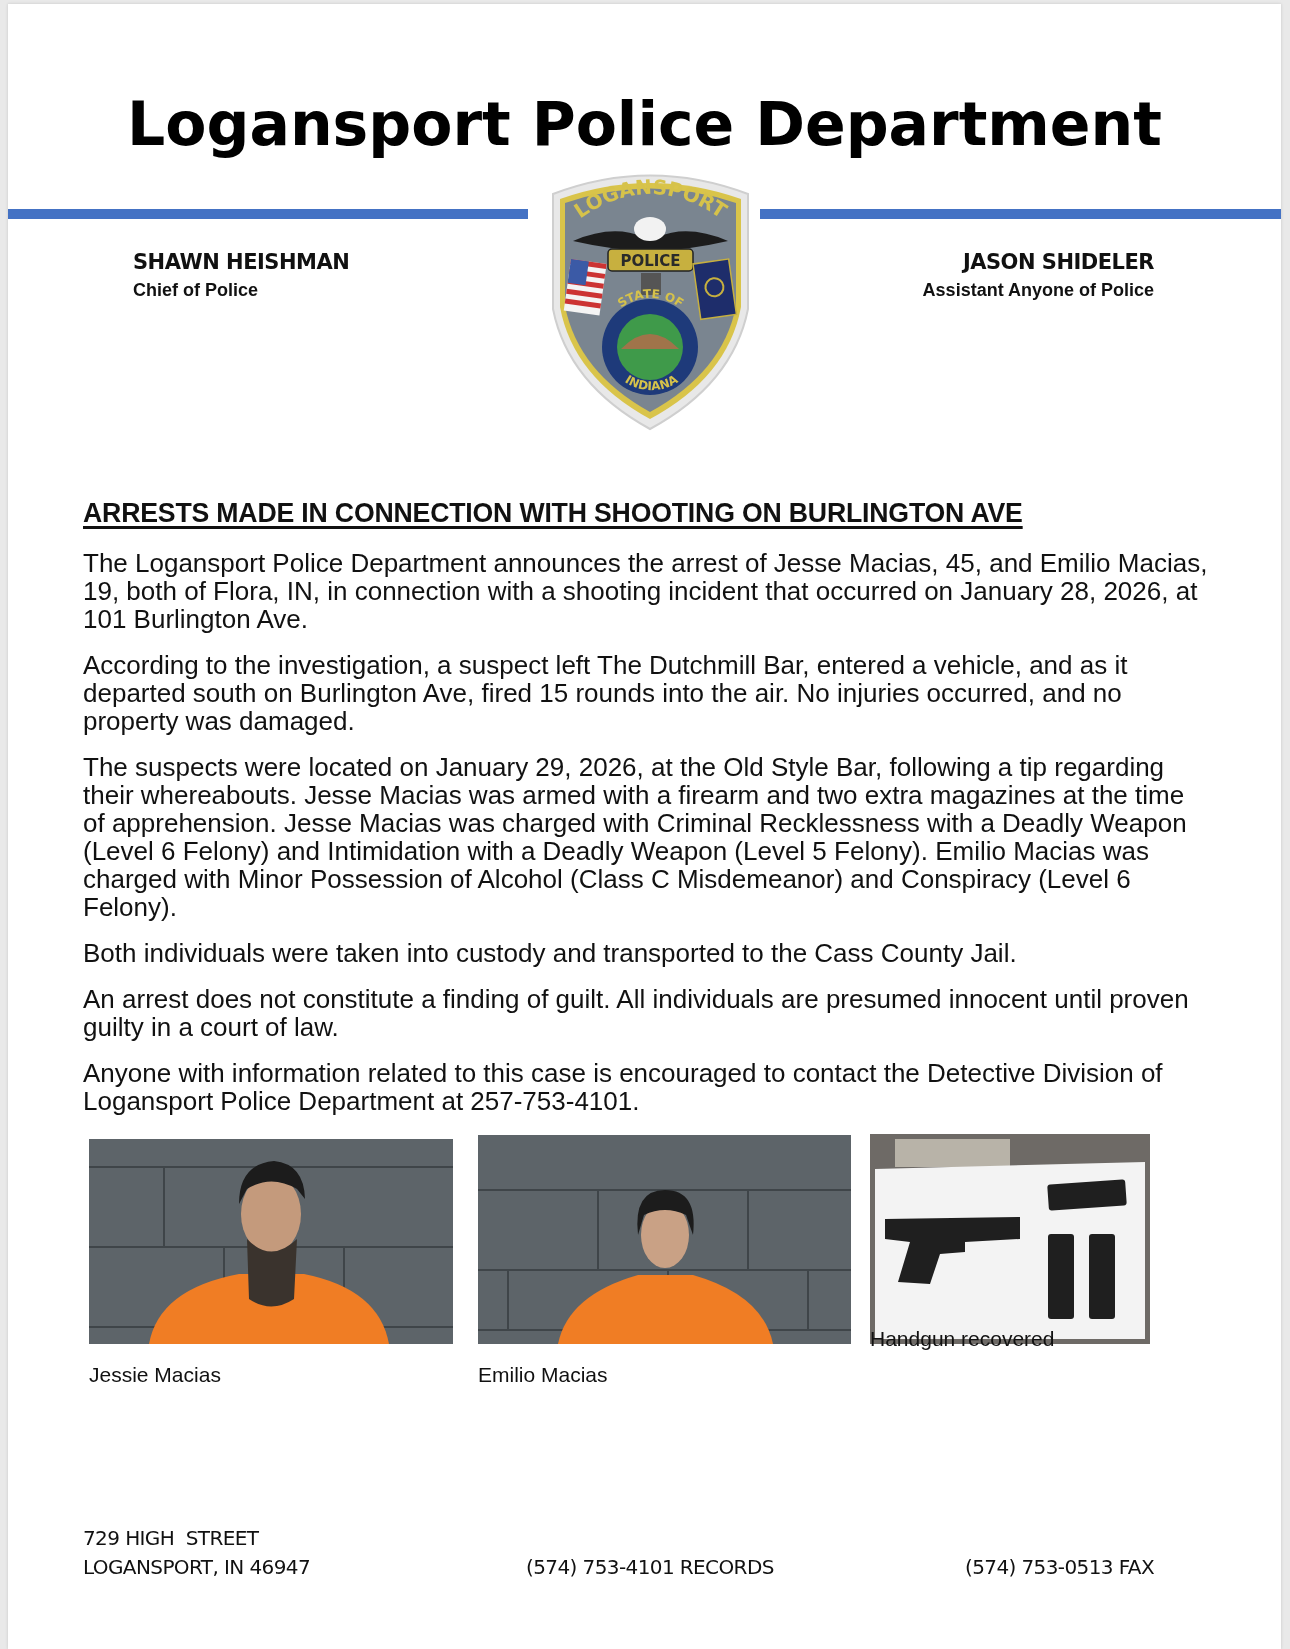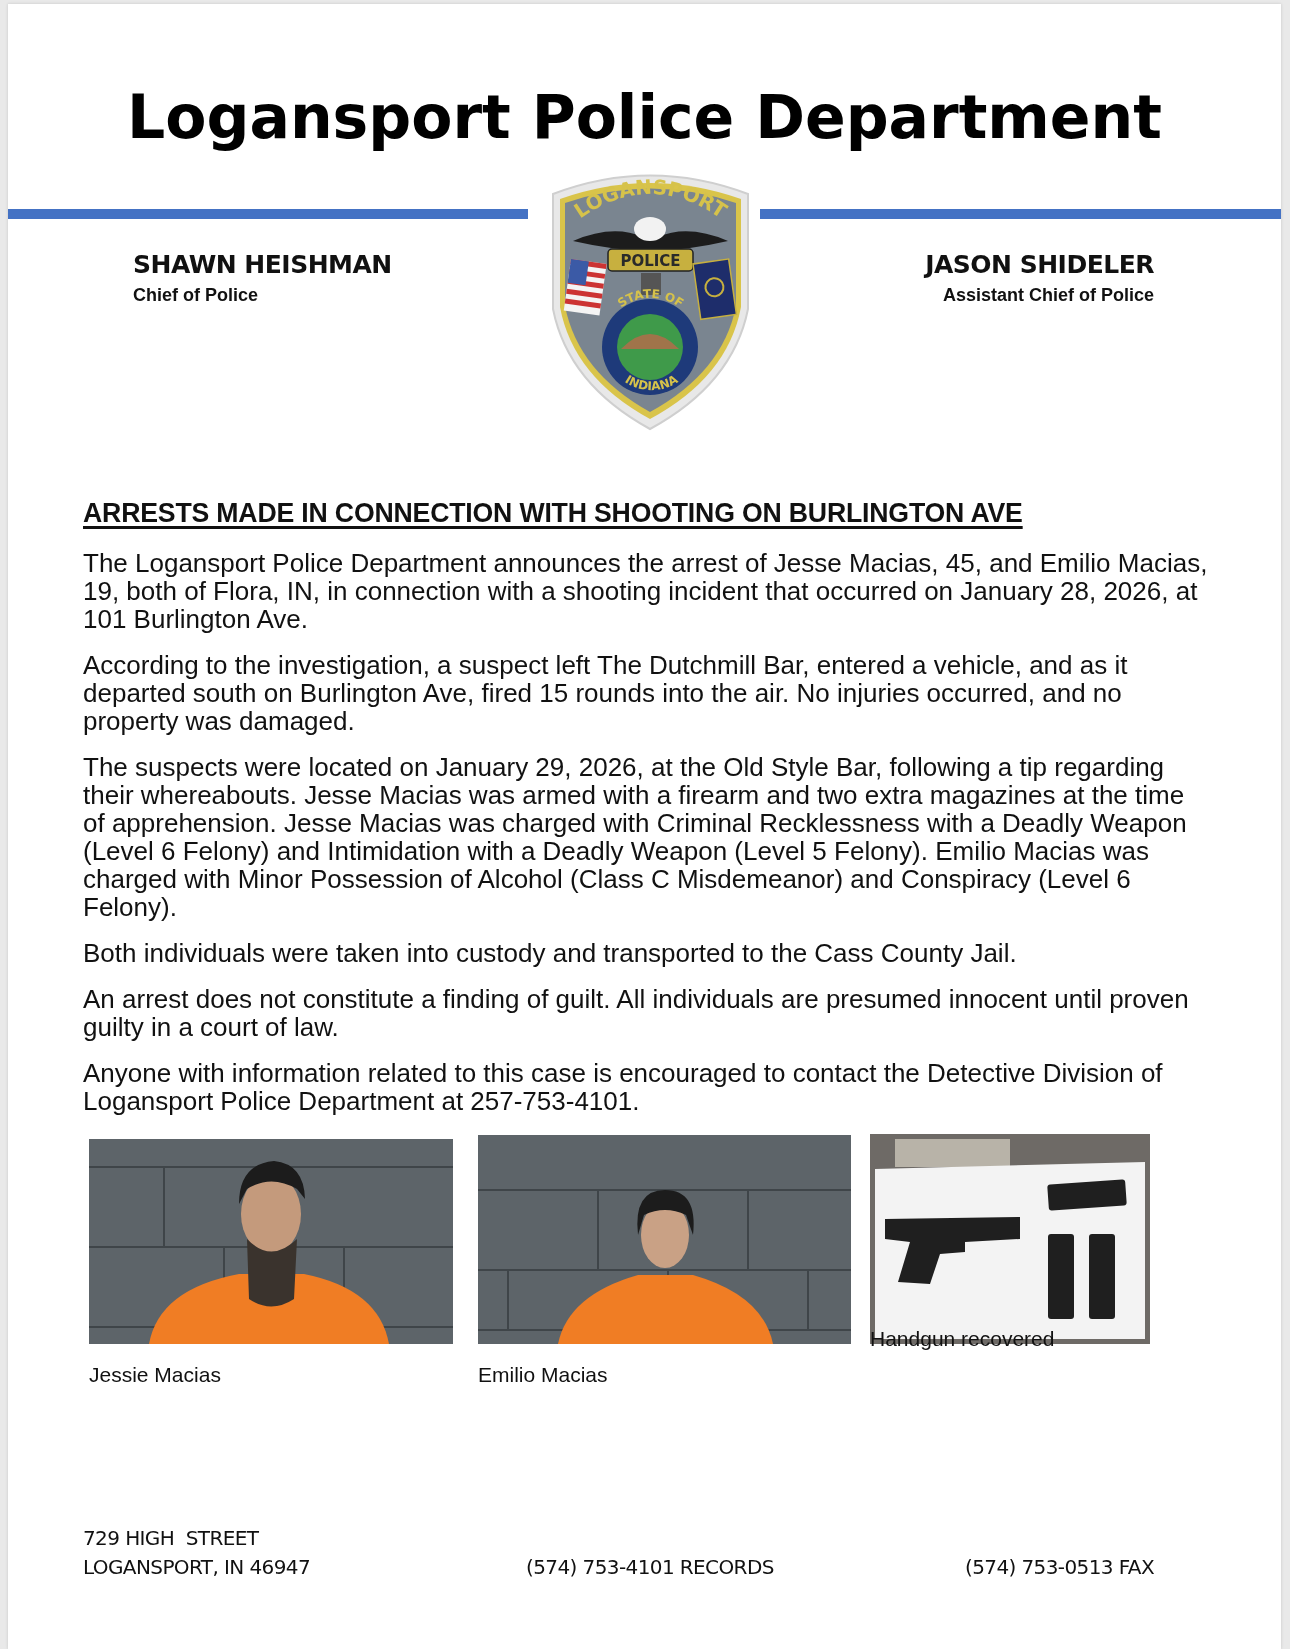--- a/index.html
+++ b/index.html
@@ -1,24 +1,24 @@
 <!DOCTYPE html>
 <html><head>
 <meta charset="utf-8">
 <style>
   html, body { margin:0; padding:0; }
   body { width:1290px; height:1649px; background:#e9e9e9; position:relative; overflow:hidden; font-family:"Liberation Sans", sans-serif; color:#111; }
   .page { position:absolute; left:8px; top:4px; width:1273px; height:1645px; background:#fff; box-shadow:0 0 3px rgba(0,0,0,0.15); }
-  .title { position:absolute; left:0; right:0; top:78px; text-align:center; font-family:"DejaVu Sans", sans-serif; font-weight:bold; font-size:60px; letter-spacing:0px; color:#000; }
+  .title { position:absolute; left:0; right:0; top:85px; text-align:center; font-family:"DejaVu Sans", sans-serif; font-weight:bold; font-size:60px; letter-spacing:0px; color:#000; }
   .blue-line { position:absolute; top:205px; height:10px; background:#4472c4; }
   .blue-left { left:0; width:520px; }
   .blue-right { left:752px; right:0; }
   .badge { position:absolute; left:525px; top:165px; width:235px; height:265px; }
   .officer { position:absolute; top:246px; }
-  .officer .name { font-family:"DejaVu Sans", sans-serif; font-weight:bold; font-size:25px; letter-spacing:-0.5px; }
+  .officer .name { font-family:"DejaVu Sans", sans-serif; font-weight:bold; font-size:21px; letter-spacing:-0.5px; }
   .officer .role { font-weight:bold; font-size:18px; margin-top:6px; }
   .officer-left { left:125px; }
   .officer-right { right:127px; text-align:right; }
   .headline { position:absolute; left:75px; top:493px; font-weight:bold; font-size:27.5px; text-decoration:underline; text-decoration-thickness:3px; text-underline-offset:4px; letter-spacing:-0.2px; transform:scaleX(0.97); transform-origin:left; }
   .body { position:absolute; left:75px; top:545px; width:1130px; font-size:26px; line-height:28px; }
   .body p { margin:0 0 18px 0; }
   .photo { position:absolute; overflow:hidden; }
   .caption { position:absolute; font-size:21px; }
   .footer { position:absolute; font-family:"DejaVu Sans", sans-serif; font-size:20px; line-height:29px; letter-spacing:-0.6px; }
 </style>
@@ -71,21 +71,21 @@
     <text font-family="DejaVu Sans, sans-serif" font-weight="bold" font-size="12" fill="#d6c24a"><textPath href="#arcSeal" startOffset="50%" text-anchor="middle">STATE OF</textPath></text>
     <text font-family="DejaVu Sans, sans-serif" font-weight="bold" font-size="12" fill="#d6c24a"><textPath href="#arcSealB" startOffset="50%" text-anchor="middle">INDIANA</textPath></text>
   </svg>
 
   <div class="officer officer-left">
     <div class="name">SHAWN HEISHMAN</div>
     <div class="role">Chief of Police</div>
   </div>
   <div class="officer officer-right">
     <div class="name">JASON SHIDELER</div>
-    <div class="role">Assistant Chief of Police</div>
+    <div class="role">Assistant Anyone of Police</div>
   </div>
 
   <div class="headline">ARRESTS MADE IN CONNECTION WITH SHOOTING ON BURLINGTON AVE</div>
 
   <div class="body">
     <p>The Logansport Police Department announces the arrest of Jesse Macias, 45, and Emilio Macias, 19, both of Flora, IN, in connection with a shooting incident that occurred on January 28, 2026, at 101 Burlington Ave.</p>
     <p>According to the investigation, a suspect left The Dutchmill Bar, entered a vehicle, and as it departed south on Burlington Ave, fired 15 rounds into the air. No injuries occurred, and no property was damaged.</p>
     <p>The suspects were located on January 29, 2026, at the Old Style Bar, following a tip regarding their whereabouts. Jesse Macias was armed with a firearm and two extra magazines at the time of apprehension. Jesse Macias was charged with Criminal Recklessness with a Deadly Weapon (Level 6 Felony) and Intimidation with a Deadly Weapon (Level 5 Felony). Emilio Macias was charged with Minor Possession of Alcohol (Class C Misdemeanor) and Conspiracy (Level 6 Felony).</p>
     <p>Both individuals were taken into custody and transported to the Cass County Jail.</p>
     <p>An arrest does not constitute a finding of guilt. All individuals are presumed innocent until proven guilty in a court of law.</p>

